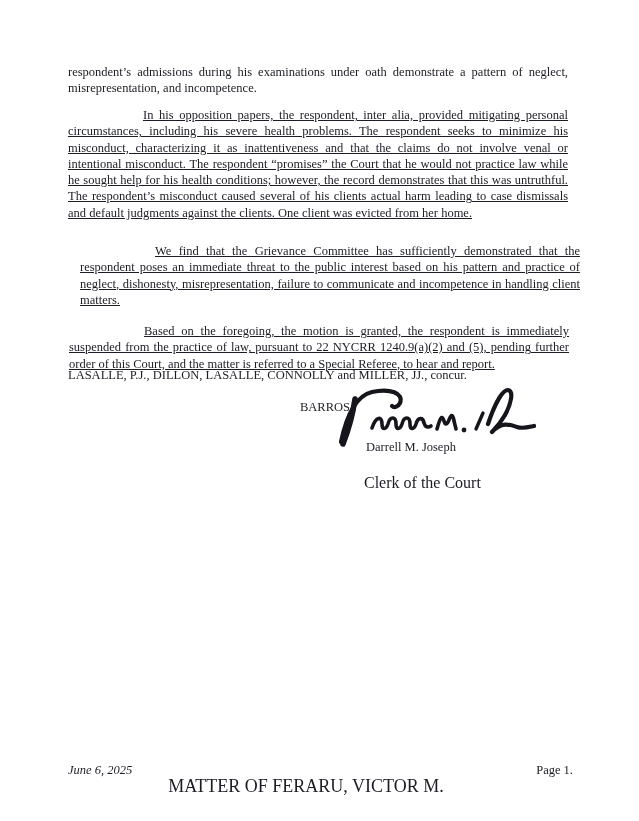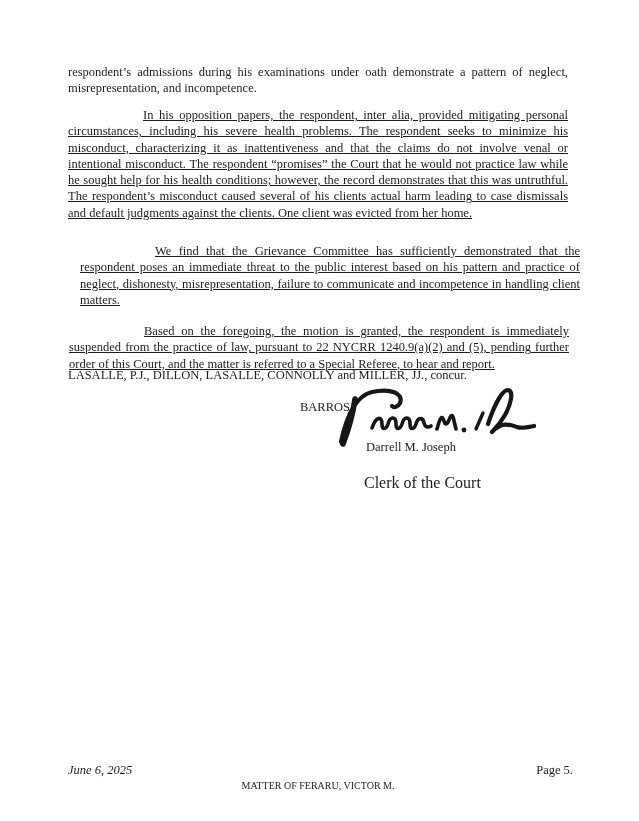--- a/index.html
+++ b/index.html
@@ -76,25 +76,25 @@
   }
   .footer-page {
     position: absolute;
     right: 66px;
     top: 762px;
     font-size: 12.5px;
     line-height: 16.3px;
   }
   .footer-matter {
     position: absolute;
-    left: 68px;
+    left: 56px;
     top: 778px;
     width: 500px;
     text-align: center;
-    font-size: 10px;
+    font-size: 18px;
     line-height: 16.3px;
   }
 </style>
 </head>
 <body>
 
 <div class="page">
 
   <p class="body-text" style="top:64px; margin:0;">respondent’s admissions during his examinations under oath demonstrate a pattern of neglect, misrepresentation, and incompetence.</p>
 
@@ -125,17 +125,17 @@
       <path d="M152,38 C158,20 166,4 172,4 C178,5 175,18 169,29 C164,38 158,44 156,46 C166,35 175,39 181,41 C187,43 193,41 198,40" stroke-width="4.2"></path>
     </g>
   </svg>
 
   <div class="sig-name">Darrell M. Joseph</div>
 
   <div class="sig-title">Clerk of the Court</div>
 
   <div class="footer-date">June 6, 2025</div>
 
-  <div class="footer-page">Page 5.</div>
+  <div class="footer-page">Page 1.</div>
 
   <div class="footer-matter">MATTER OF FERARU, VICTOR M.</div>
 
 </div>
 
 </body></html>

